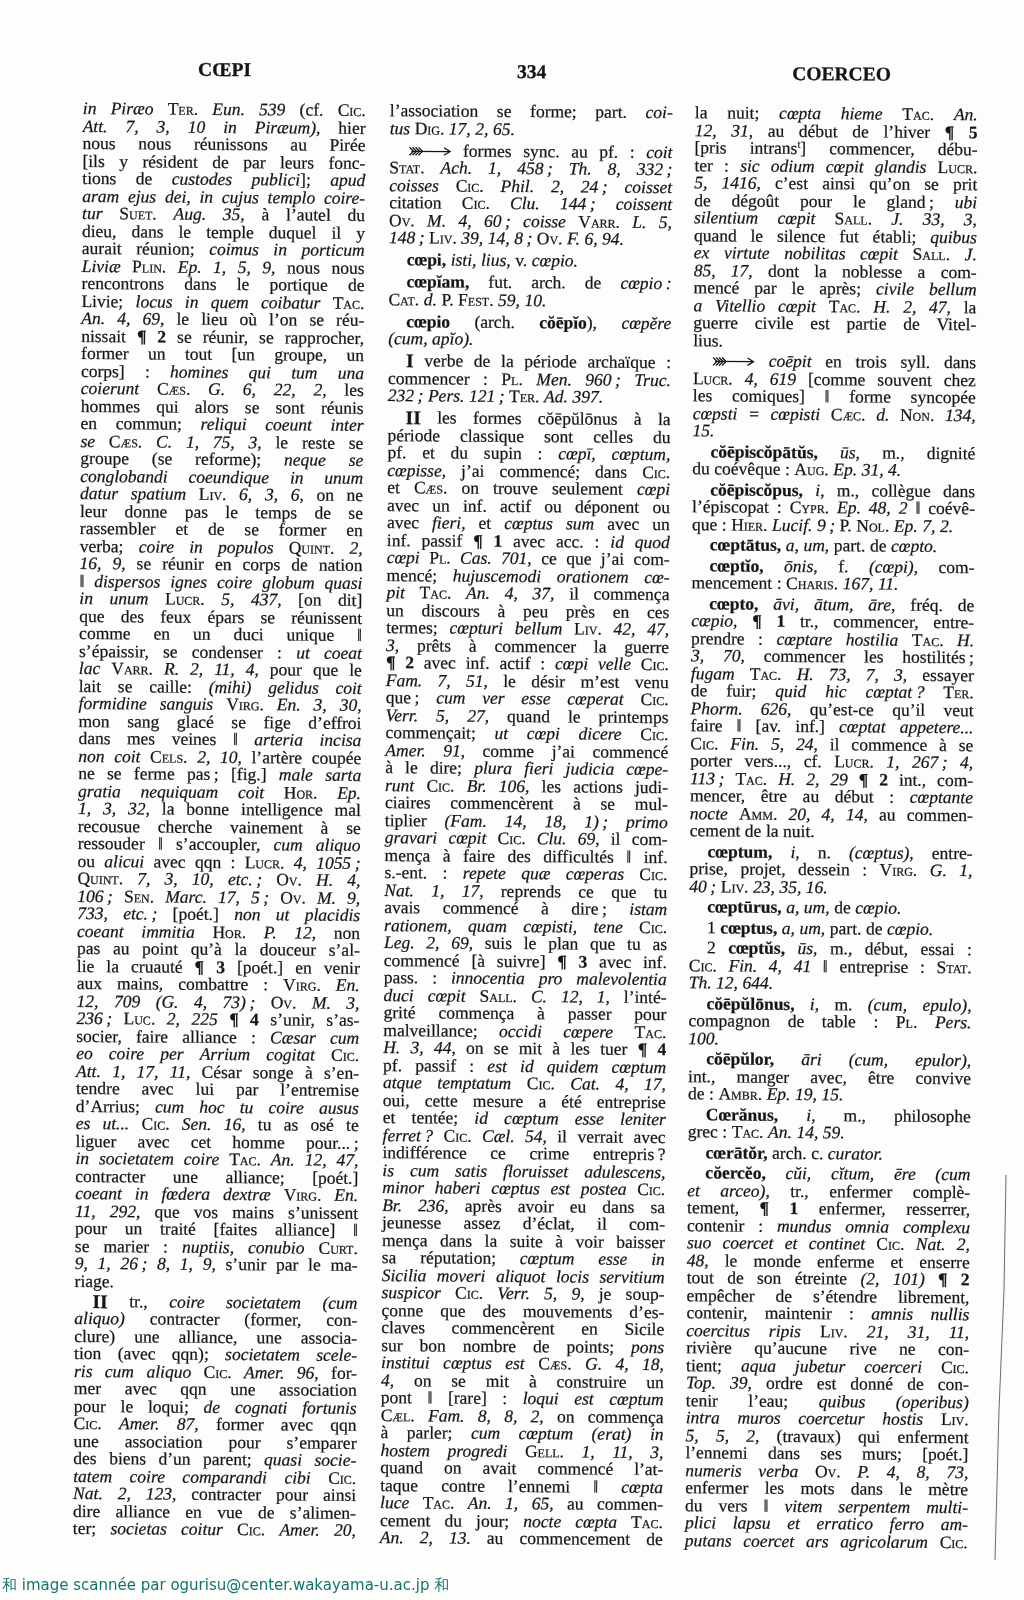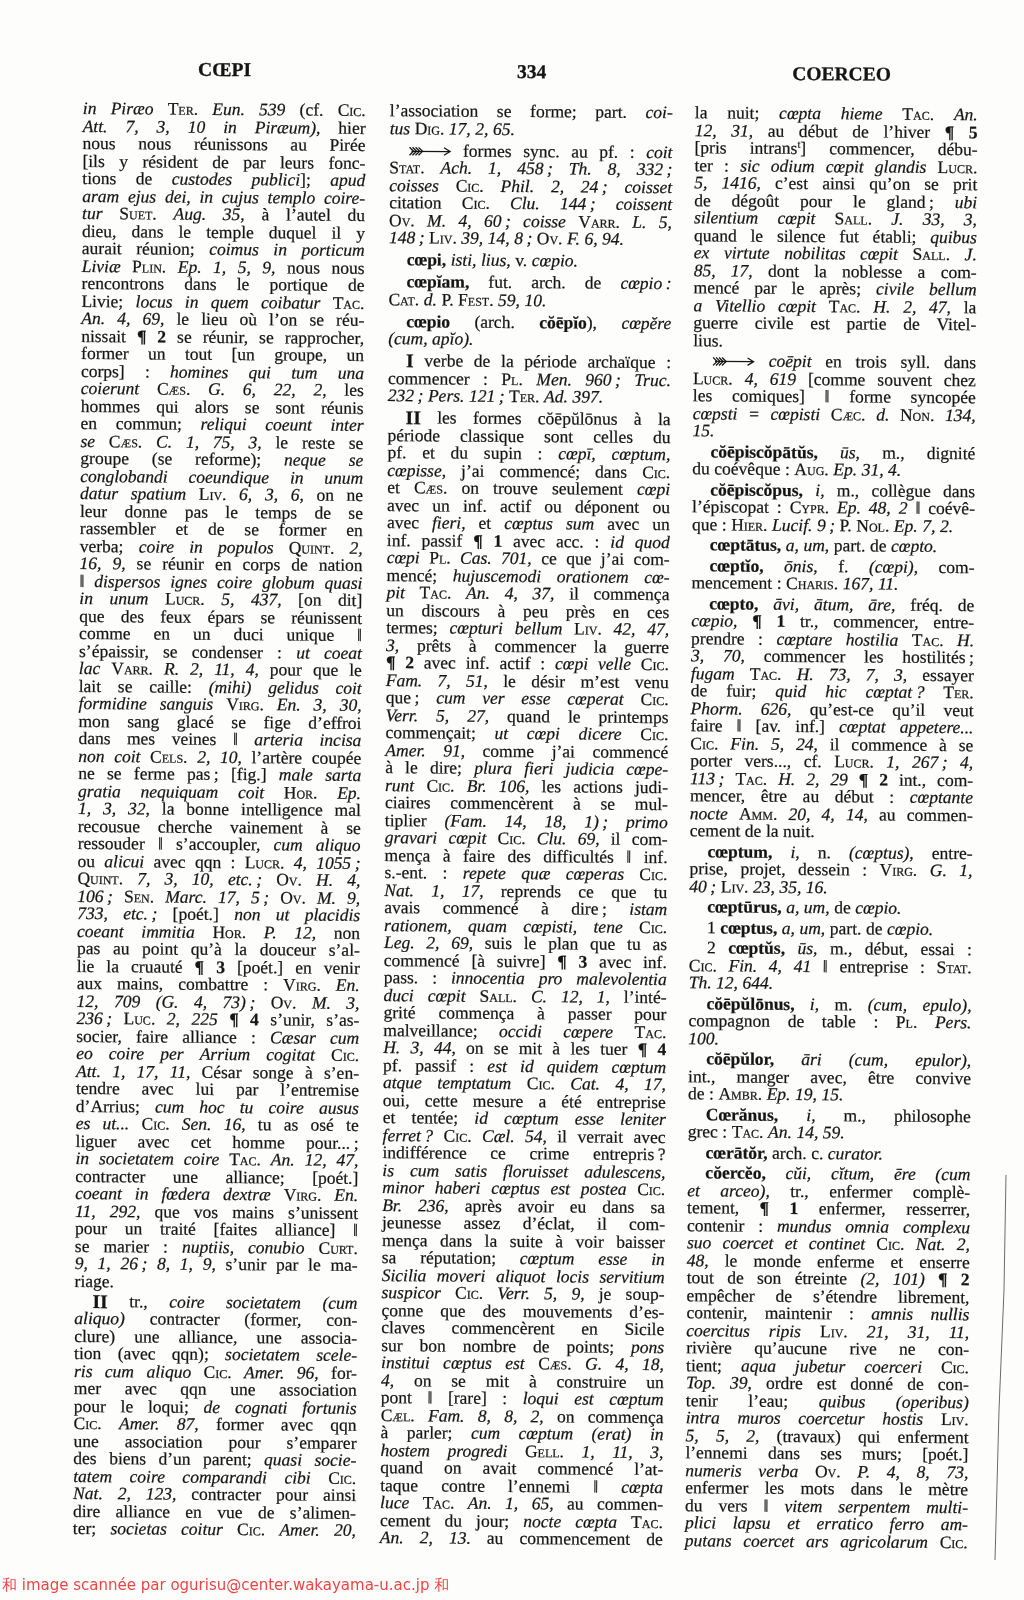--- a/index.html
+++ b/index.html
@@ -35,21 +35,21 @@
     .w { white-space: nowrap; }
     .it { font-style: italic; }
     .bd { font-weight: bold; }
     .sc { font-variant: small-caps; }
     .roman { font-size: 1.12em; }
     sup { font-size: 0.6em; vertical-align: 0.6em; line-height: 0; }
     .arrow-icon { display: inline-block; width: 44px; height: 12px; vertical-align: -1px; }
     .arrow-icon svg { display: block; }
     .footer {
       position: absolute; left: 2px; top: 1576px; height: 18px; line-height: 18px;
-      font-family: "DejaVu Sans", sans-serif; font-size: 15px; color: #ef4444;
+      font-family: "DejaVu Sans", sans-serif; font-size: 15px; color: #0f766e;
       white-space: nowrap;
     }
     .edge { position: absolute; left: 0; top: 0; pointer-events: none; }
   </style>
 </head>
 <body>
 
 <div id="scan">
   <div class="guide" style="left:78px;width:283px;">CŒPI</div>
   <div class="guide" style="left:385px;width:283px;">334</div>

